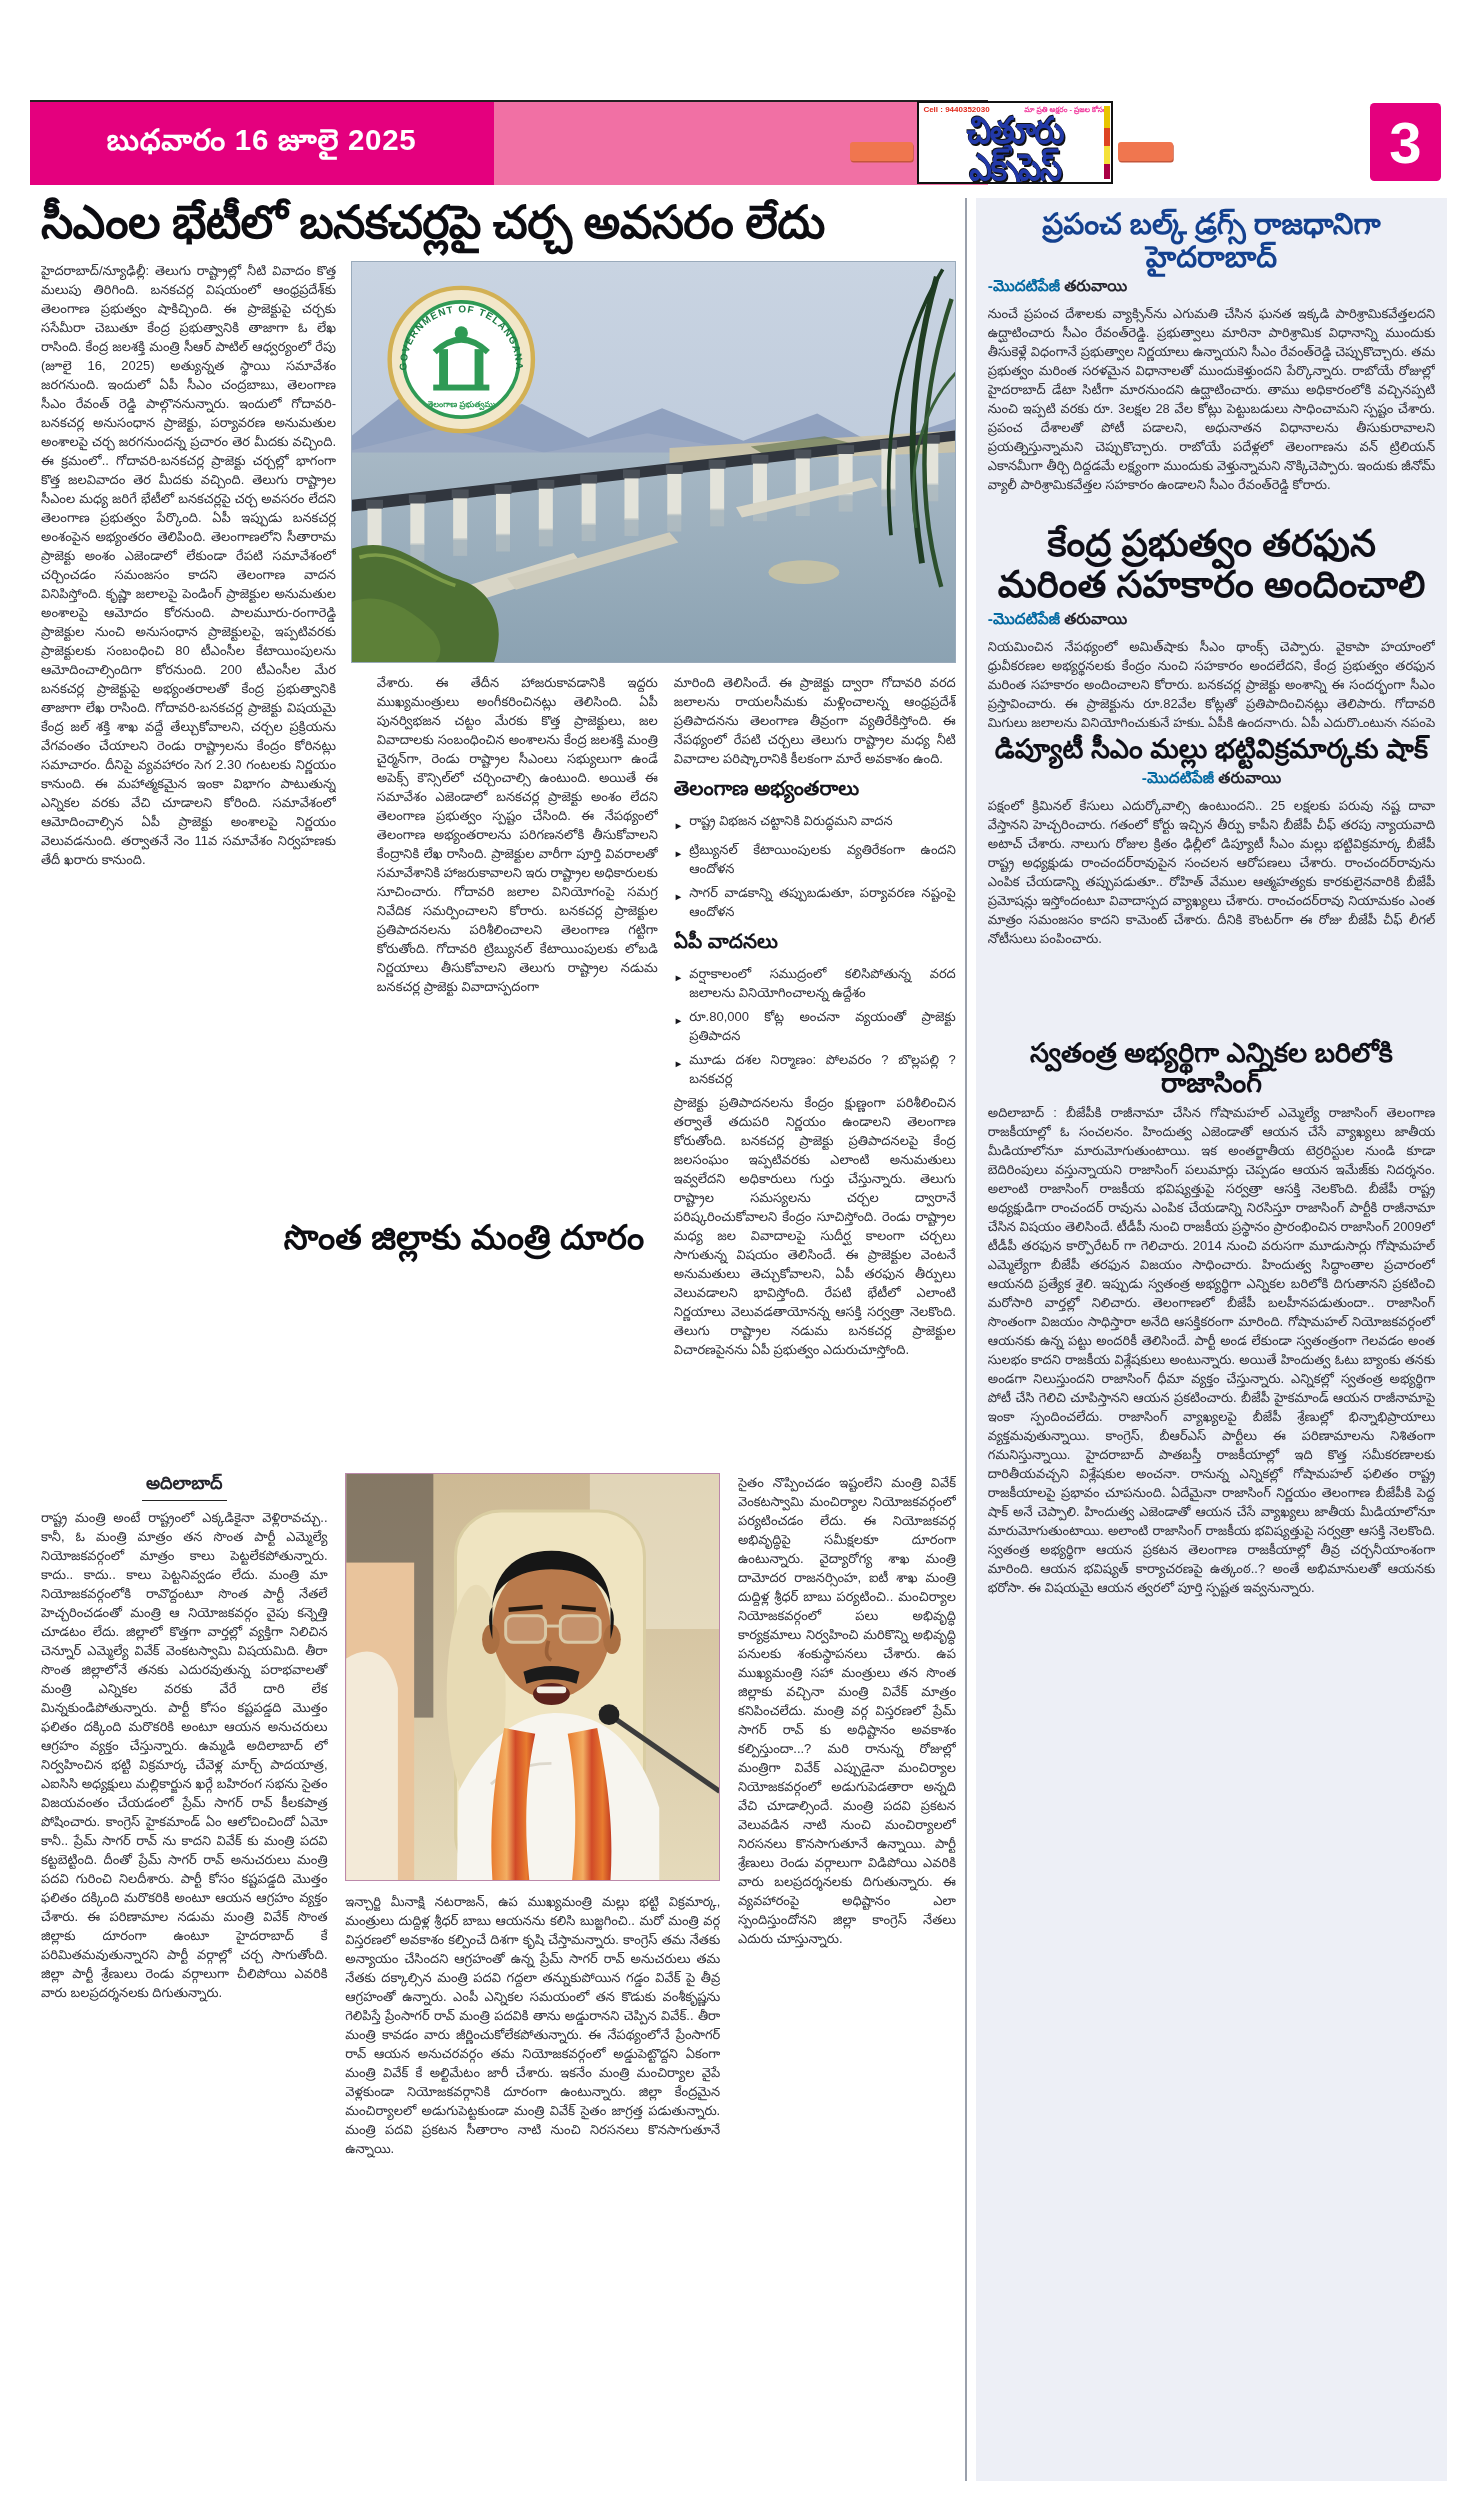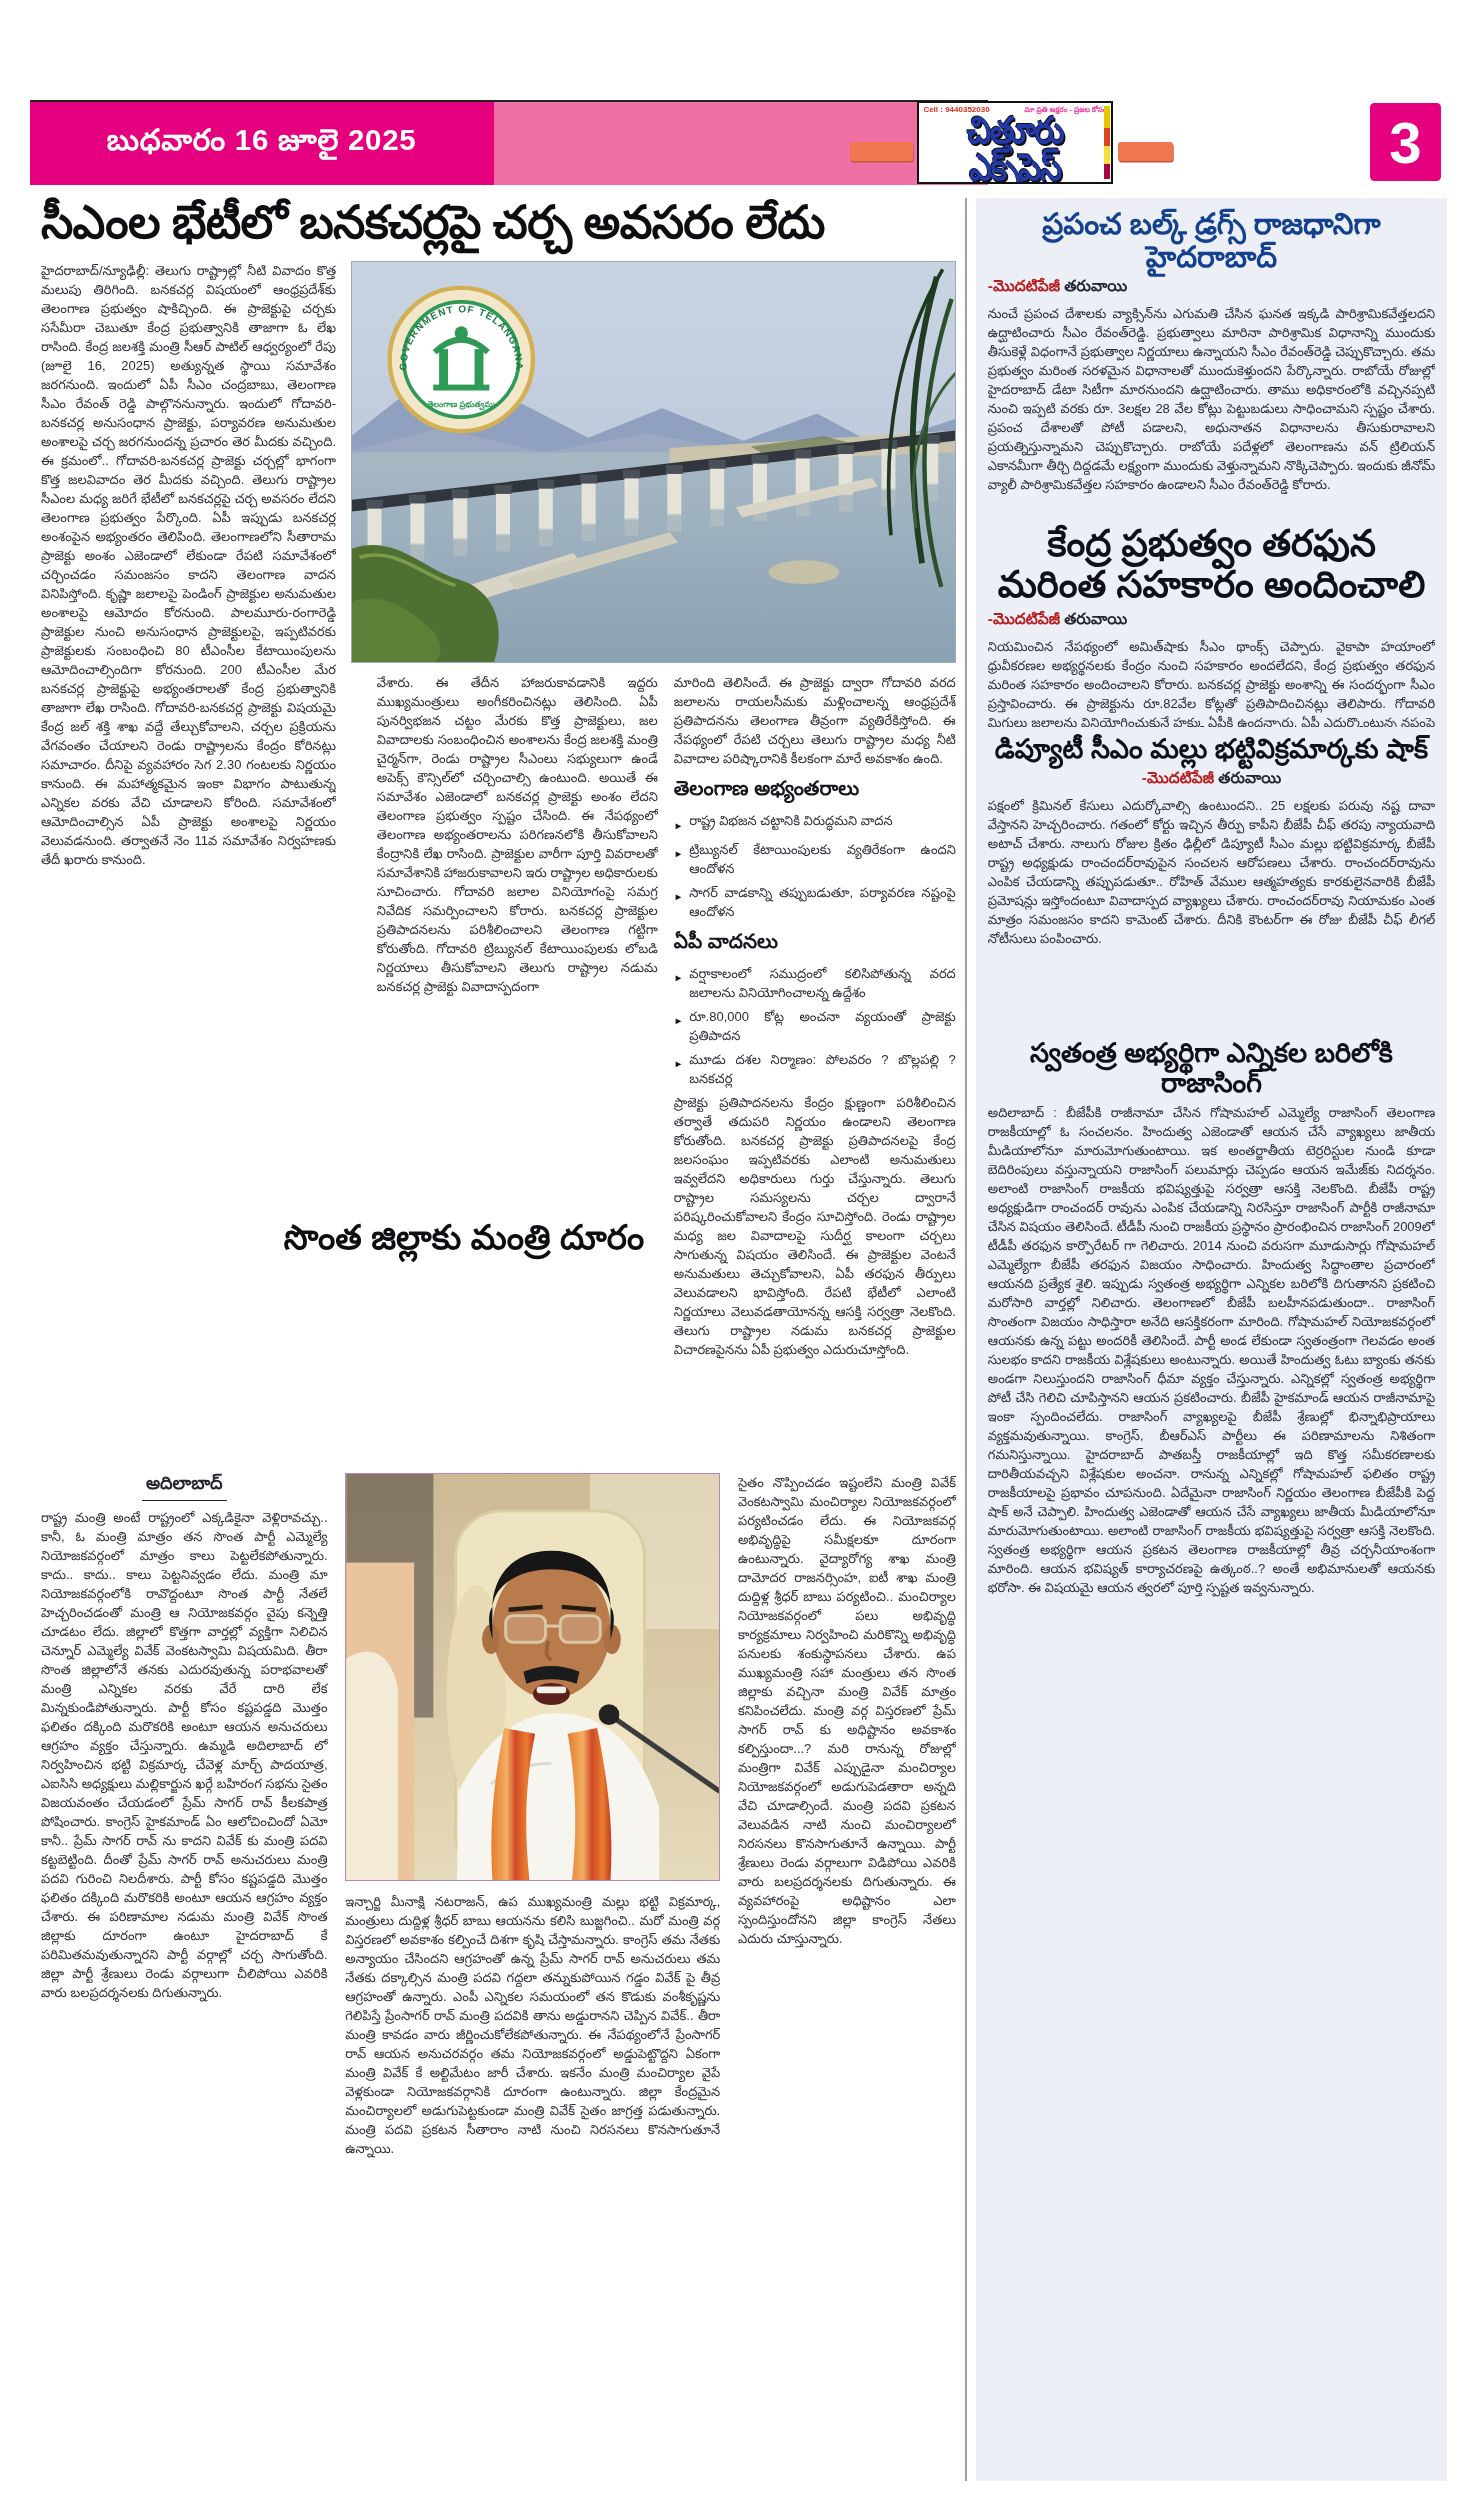--- a/index.html
+++ b/index.html
@@ -67,21 +67,21 @@
 
   
   .sidebar{position:absolute;left:976px;top:198px;width:471px;height:2283px;background:#edeff6;
            box-sizing:border-box;padding:5.9px 11.8px;overflow:hidden;}
   .sb-art{margin-bottom:7.4px;}
   .sb-h{font-weight:800;text-align:center;color:#101018;margin:3px 0 4.4px;line-height:1.12;}
   .sb-h.blue{color:#14418f;font-size:29.5px;}
   .sb-h.big{font-size:37px;}
   .sb-h.md{font-size:27px;}
   .sb-byline{font-size:15.5px;font-weight:800;margin:1.5px 0 5.9px;}
-  .sb-byline .red{color:#b91c1c;}
+  .sb-byline .red{color:#0369a1;}
   .sb-body1{height:211px;overflow:hidden;}
   .sb-body2{height:90px;overflow:hidden;}
   .sb-body3{height:235px;overflow:hidden;}
   .sb-body4{height:1375px;overflow:hidden;}
 </style>
 </head>
 <body>
 
 <div class="page">
 

